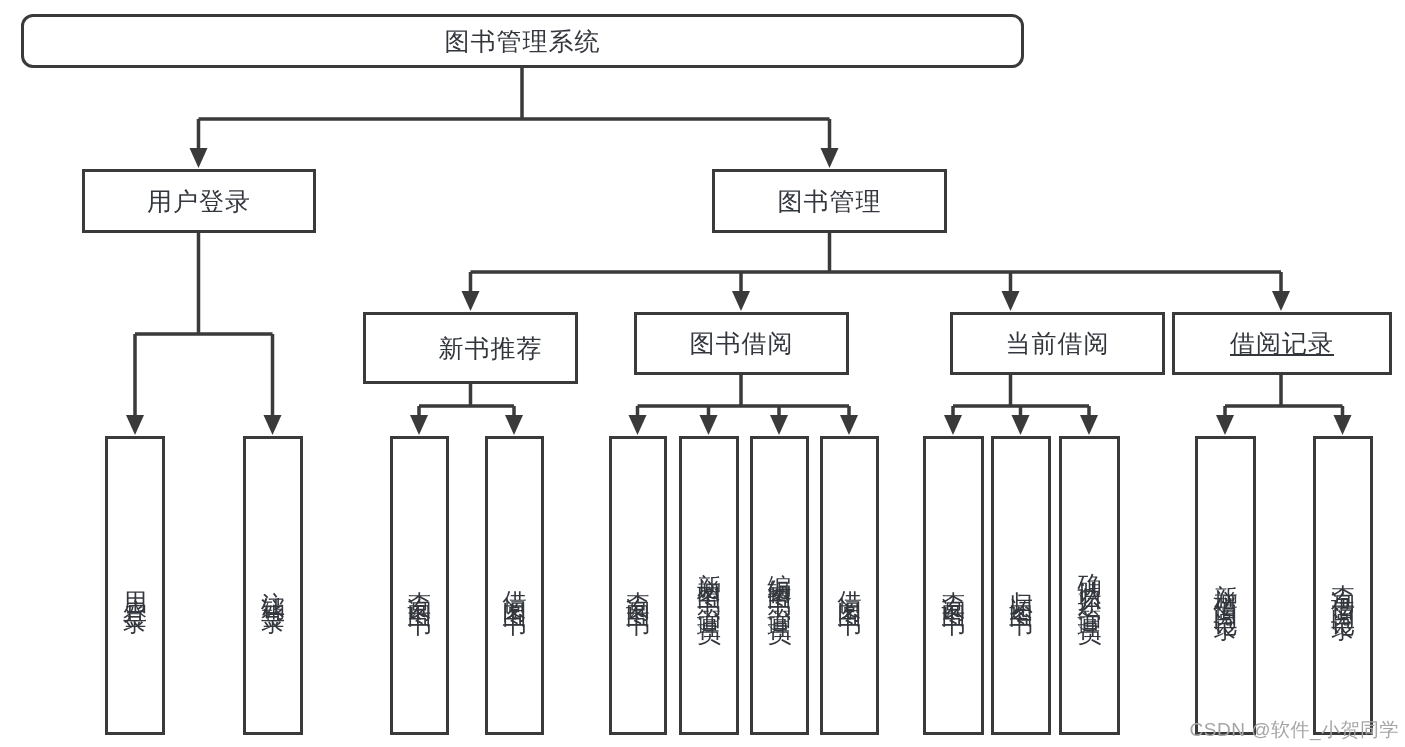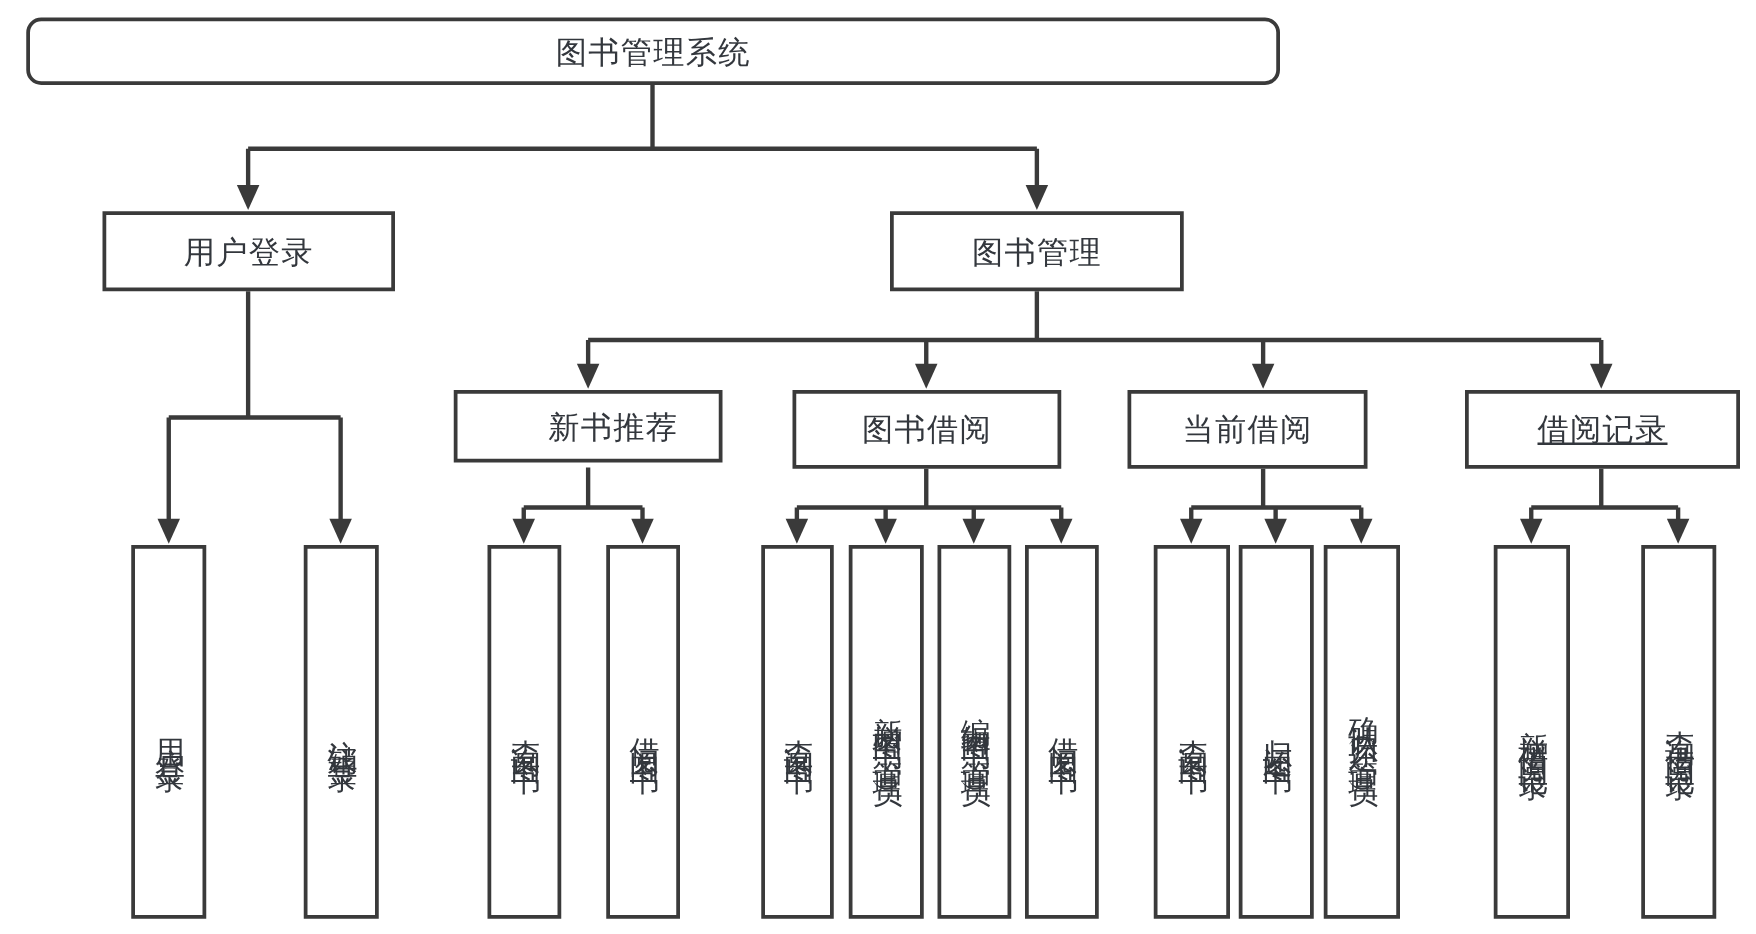--- a/index.html
+++ b/index.html
@@ -86,23 +86,23 @@
     <path d="M1281 374 V406 M1225 406 H1342.5 M1225 406 V417 M1342.5 406 V417"></path>
     <polygon points="1216,415 1234,415 1225,435"></polygon>
     <polygon points="1333.5,415 1351.5,415 1342.5,435"></polygon>
   </svg>
 
   <div class="box" style="left:21px;top:14px;width:1003px;height:54px;border-radius:12px;">图书管理系统</div>
 
   <div class="box" style="left:82px;top:169px;width:234px;height:64px;">用户登录</div>
   <div class="box" style="left:712px;top:169px;width:235px;height:64px;">图书管理</div>
 
-  <div class="box" style="left:363px;top:312px;width:215px;height:58px;padding-left:40px;">新书推荐</div>
+  <div class="box" style="left:363px;top:312px;width:215px;height:72px;padding-left:40px;">新书推荐</div>
   <div class="box" style="left:634px;top:312px;width:215px;height:63px;">图书借阅</div>
-  <div class="box" style="left:902px;top:312px;width:192px;height:63px;">当前借阅</div>
+  <div class="box" style="left:950px;top:312px;width:215px;height:63px;">当前借阅</div>
   <div class="box" style="left:1172px;top:312px;width:220px;height:63px;text-decoration:underline;">借阅记录</div>
 
   <div class="box vbox" style="left:105px;top:436px;width:60px;height:299px;">
     <span class="vtext">用户登录</span>
   </div>
   <div class="box vbox" style="left:243px;top:436px;width:60px;height:299px;">
     <span class="vtext">注销登录</span>
   </div>
 
   <div class="box vbox" style="left:390px;top:436px;width:59px;height:299px;">
@@ -135,13 +135,14 @@
     <span class="vtext">确认归还（管理员）</span>
   </div>
 
   <div class="box vbox" style="left:1195px;top:436px;width:61px;height:299px;">
     <span class="vtext">新增借阅记录</span>
   </div>
   <div class="box vbox" style="left:1313px;top:436px;width:60px;height:299px;">
     <span class="vtext">查询借阅记录</span>
   </div>
 
+  <div class="watermark">CSDN @软件_小贺同学</div>
 </div>
 
 </body></html>

